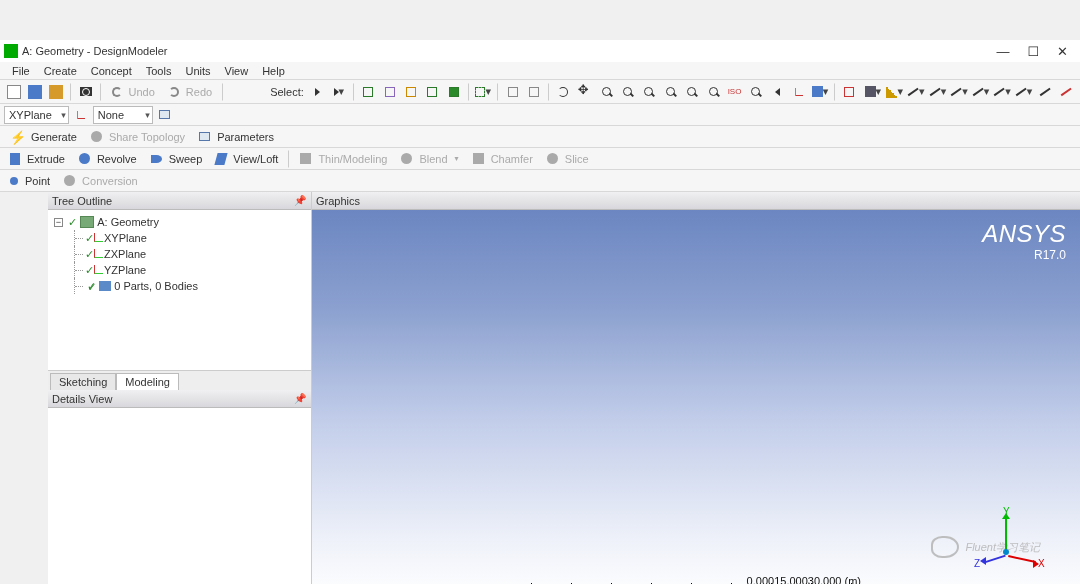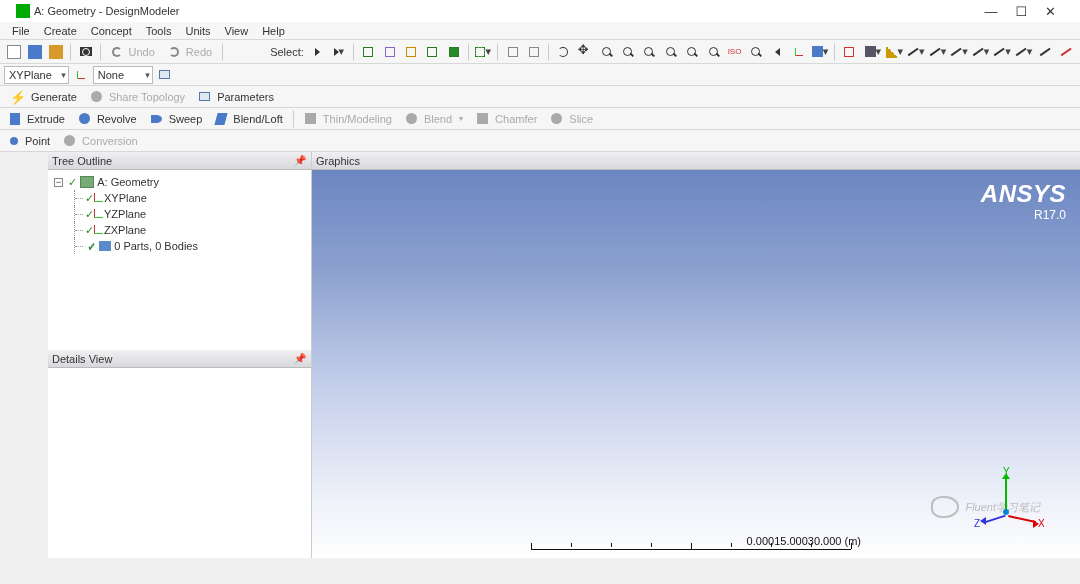--- a/index.html
+++ b/index.html
@@ -1,17 +1,17 @@
 <!DOCTYPE html>
 <html><head>
 <meta charset="utf-8">
 <style>
 * { margin: 0; padding: 0; box-sizing: border-box; font-family: "Segoe UI", Tahoma, sans-serif; font-size: 11px; }
 body { width: 1080px; height: 584px; background: #f0f0f0; overflow: hidden; position: relative; }
-.titlebar { height: 22px; background: #fff; display: flex; align-items: center; padding: 0 16px; }
+.titlebar { height: 22px; background: #fff; display: flex; align-items: center; padding: 0 4px; margin-top: 40px; }
 .titlebar .icon { width: 14px; height: 14px; background: #0a0; margin-right: 4px; }
 .titlebar .title { flex: 1; color: #333; }
 .wincontrols { display: flex; gap: 18px; padding-right: 8px; color: #333; }
 .wincontrols span { cursor: default; font-size: 13px; }
 .menubar { height: 18px; background: #f6f6f6; border-bottom: 1px solid #d8d8d8; display: flex; align-items: center; padding: 0 6px; gap: 2px; color: #333; }
 .menubar span { padding: 0 6px; }
 .toolbar { height: 24px; background: #f6f6f6; border-bottom: 1px solid #d8d8d8; display: flex; align-items: center; padding: 0 4px; gap: 2px; }
 .toolbar.row2 { height: 22px; }
 .tbtn { width: 20px; height: 20px; display: flex; align-items: center; justify-content: center; border: 1px solid transparent; color: #444; }
 .tbtn.sep { width: 0; border-left: 1px solid #ccc; margin: 0 2px; height: 18px; }
@@ -63,21 +63,21 @@
 .tree-icon.plane::after { content: ""; position: absolute; left: 7px; width: 8px; height: 8px; border-left: 1.5px solid #c33; border-bottom: 1.5px solid #3c3; top: 1px; }
 .tree-icon.parts { background: #5a8ac8; width: 12px; height: 10px; }
 .tree-icon.parts::before { content: "✓"; color: #2a8a2a; font-size: 11px; position: absolute; margin-left: -12px; }
 .tabs { height: 20px; background: #eee; border-top: 1px solid #ccc; display: flex; padding-left: 2px; align-items: flex-end; }
 .tab { padding: 2px 8px; border: 1px solid #bbb; border-bottom: none; background: #e8e8e8; color: #333; }
 .tab.active { background: #fff; }
 .details { height: 190px; }
 .rightpanel { flex: 1; display: flex; flex-direction: column; }
 .viewport { flex: 1; position: relative; background: linear-gradient(#6b86c1 0%, #8ba0cf 25%, #c3ceea 55%, #eef1f9 85%, #ffffff 100%); overflow: hidden; }
 .brand { position: absolute; right: 14px; top: 10px; color: #fff; text-align: right; }
-.brand .l1 { font-size: 24px; font-weight: 700; letter-spacing: 0.5px; font-style: italic; }
+.brand .l1 { font-size: 24px; font-weight: 400; letter-spacing: 0.5px; font-style: italic; }
 .brand .l2 { font-size: 12px; font-weight: 500; }
 .ruler { position: absolute; bottom: 8px; left: 50%; transform: translateX(-50%); color: #111; text-align: center; }
 .ruler-line { width: 320px; height: 1px; background: #111; position: relative; margin-top: 2px; }
 .ruler-tick { position: absolute; width: 1px; height: 6px; background: #111; top: -6px; }
 .ruler-labels { display: flex; justify-content: flex-end; width: 330px; font-size: 10px; }
 .triad { position: absolute; right: 40px; bottom: 22px; width: 70px; height: 70px; }
 .triad .ax { position: absolute; left: 35px; top: 45px; font-size: 10px; }
 .triad .y { background: #0b0; width: 2px; height: 34px; top: 12px; }
 .triad .yl { color: #0b0; left: 33px; top: 0; }
 .triad .ya { border-bottom: 6px solid #0b0; border-left: 4px solid transparent; border-right: 4px solid transparent; width: 0; height: 0; top: 7px; left: 32px; }
@@ -267,21 +267,21 @@
   <div class="cmdbtn">
       <span class="sicon rev"></span>
       <span>Revolve</span>
     </div>
   <div class="cmdbtn">
       <span class="sicon swp"></span>
       <span>Sweep</span>
     </div>
   <div class="cmdbtn">
       <span class="sicon ext" style="transform:skewX(-15deg)"></span>
-      <span>Blend/Loft</span>
+      <span>View/Loft</span>
     </div>
   <div class="tbtn sep"></div>
   <div class="cmdbtn dis">
       <span class="sicon grey"></span>
       <span>Thin/Modeling</span>
     </div>
   <div class="cmdbtn dis">
       <span class="sicon grey" style="border-radius:50%"></span>
       <span>Blend</span>
       <span style="font-size:8px">▾</span>
@@ -321,33 +321,37 @@
         <span>A: Geometry</span>
       </div>
       <div class="tree-row l1">
         <span class="tree-conn"></span>
           <span class="tree-icon plane"></span>
           <span>XYPlane</span>
       </div>
       <div class="tree-row l1">
         <span class="tree-conn"></span>
           <span class="tree-icon plane"></span>
-          <span>YZPlane</span>
+          <span>ZXPlane</span>
       </div>
       <div class="tree-row l1">
         <span class="tree-conn"></span>
           <span class="tree-icon plane"></span>
-          <span>ZXPlane</span>
+          <span>YZPlane</span>
       </div>
       <div class="tree-row l1">
         <span class="tree-conn"></span>
           <span style="color:#2a8a2a">✓</span>
           <span class="tree-icon parts"></span>
           <span>0 Parts, 0 Bodies</span>
       </div>
+    </div>
+    <div class="tabs">
+      <div class="tab">Sketching</div>
+      <div class="tab active">Modeling</div>
     </div>
     <div class="panelhead">
       <span>Details View</span>
         <span class="pin">📌</span>
     </div>
     <div class="details"></div>
   </div>
 
   <div class="rightpanel">
     <div class="panelhead">

